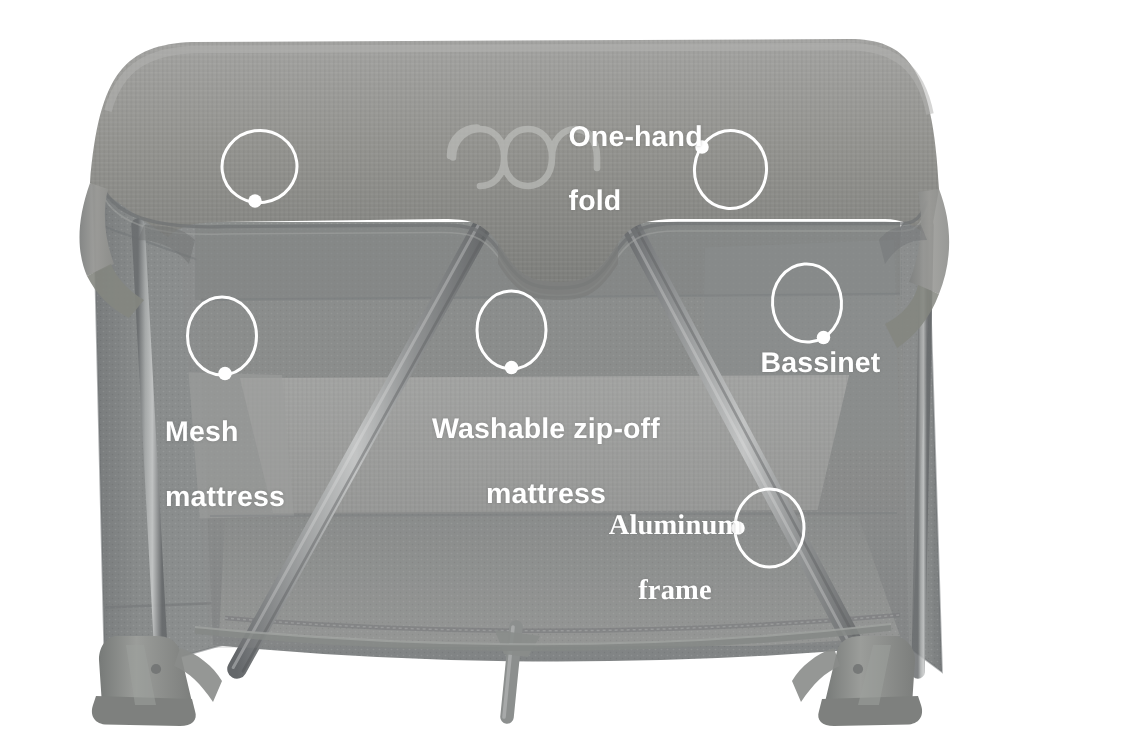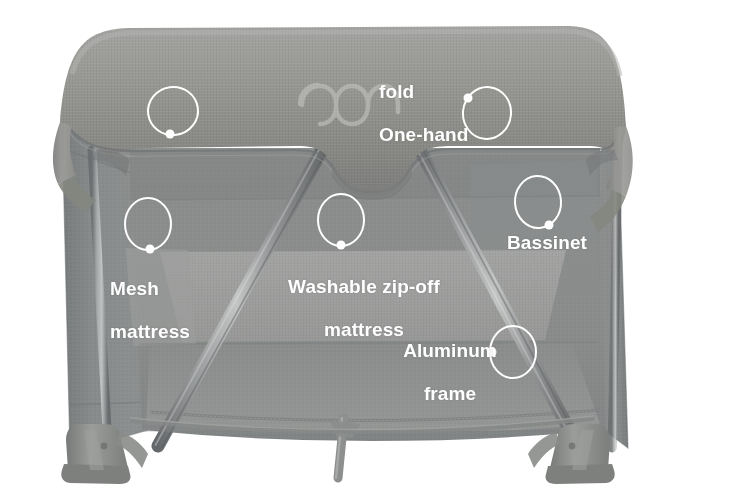--- a/index.html
+++ b/index.html
@@ -290,34 +290,34 @@
         </g>
         <g>
           <ellipse cx="513" cy="352" rx="23" ry="26" fill="none" stroke="#ffffff" stroke-width="2"></ellipse>
           <circle cx="492" cy="352" r="4.5" fill="#ffffff"></circle>
         </g>
       </g>
   </svg>
 
 
   <div class="callout-label cl-left" style="left:379px; top:60px;">
+    <div>One-hand</div>
     <div>fold</div>
-    <div>One-hand</div>
   </div>
 
   <div class="callout-label cl-left" style="left:507px; top:232px;">Bassinet</div>
 
   <div class="callout-label cl-left" style="left:110px; top:257px;">
     <div>Mesh</div>
     <div>mattress</div>
   </div>
 
   <div class="callout-label cl-center" style="left:268px; top:255px; width:160px;">
     <div>Washable zip-off</div>
     <div>mattress</div>
   </div>
 
-  <div class="callout-label cl-center" style="left:386px; top:319px; width:96px;">
+  <div class="callout-label cl-center" style="left:386px; top:319px; width:96px;font-family:Liberation Serif, serif;">
     <div>Aluminum</div>
     <div>frame</div>
   </div>
 
 </div>
 
 </body></html>

